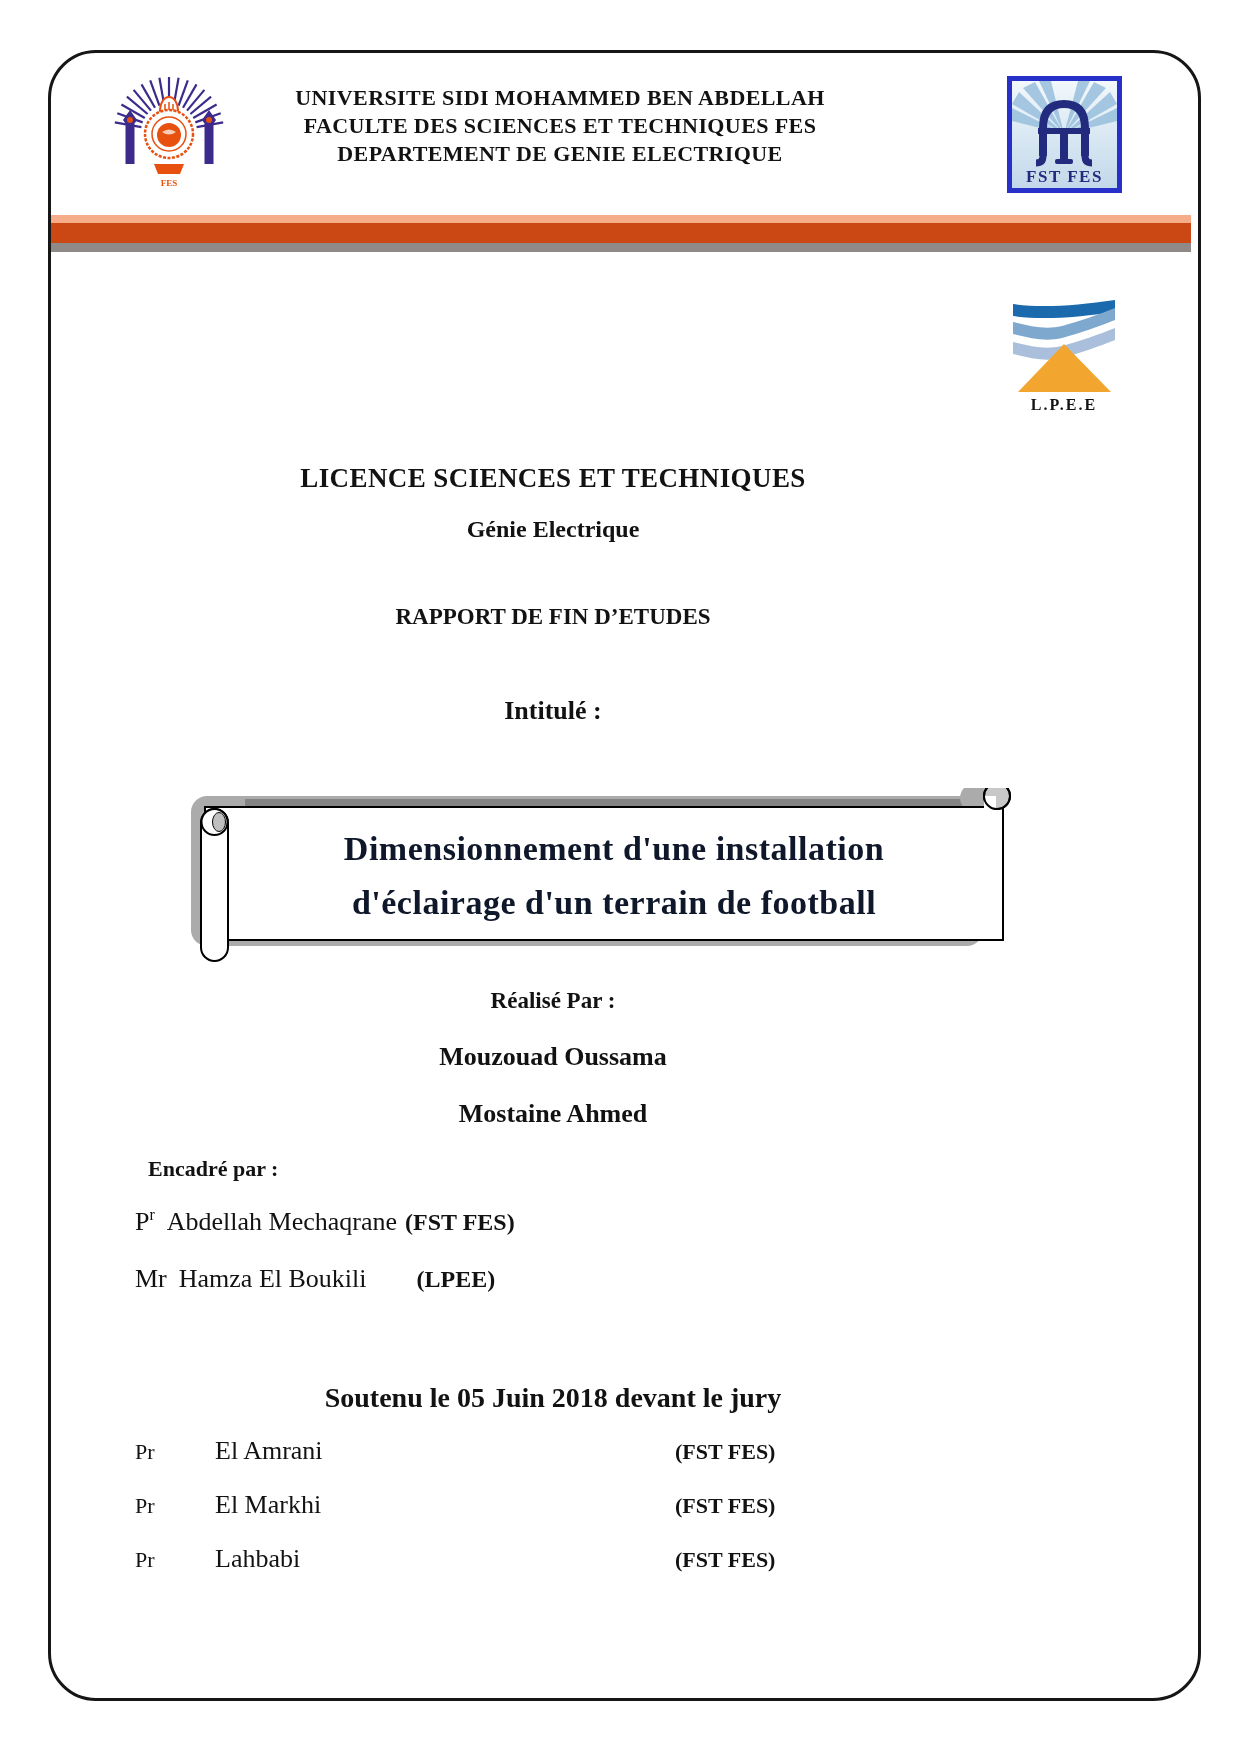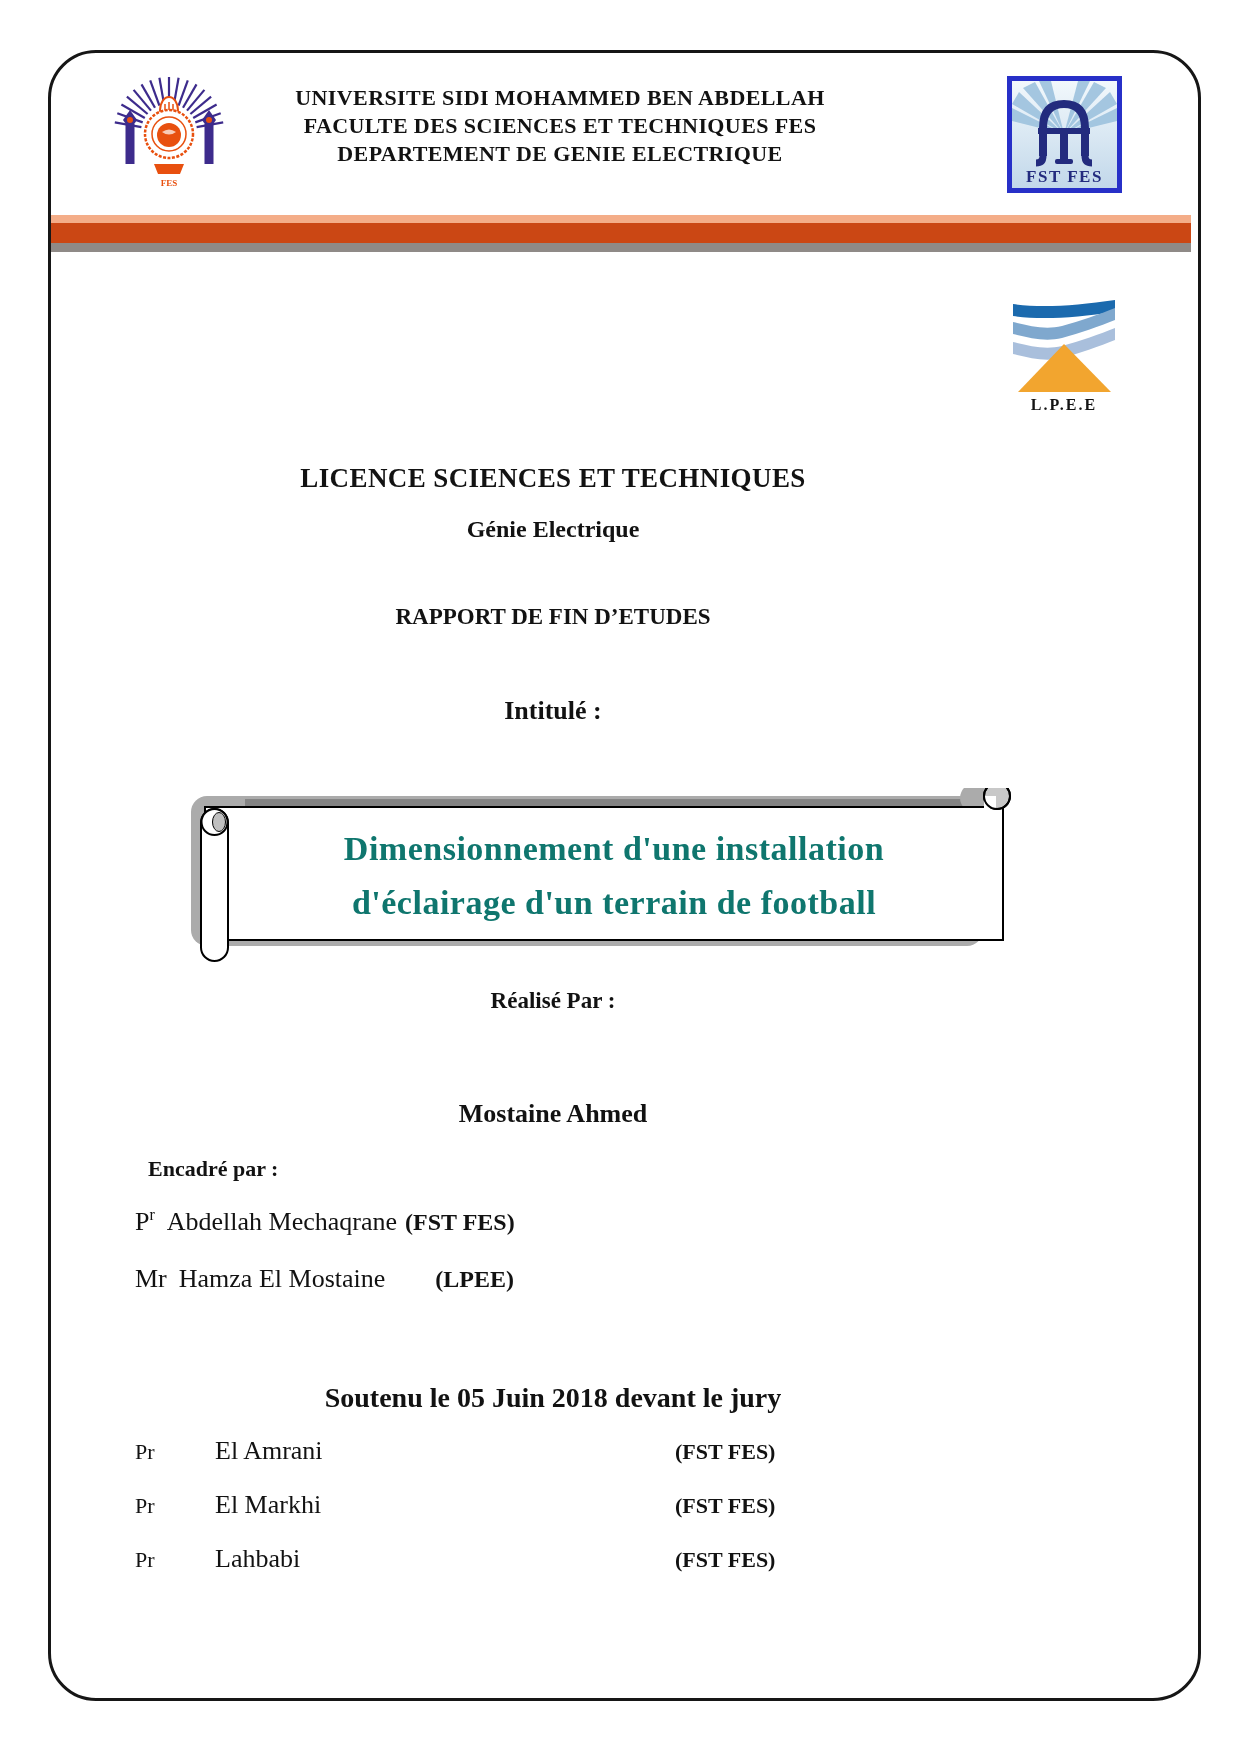--- a/index.html
+++ b/index.html
@@ -25,21 +25,21 @@
   .report-type{top:604px;font-size:23px;font-weight:bold;}
   .title-label{top:696px;font-size:26px;font-weight:bold;}
   .realise{top:988px;font-size:23px;font-weight:bold;}
   .author1{top:1042px;font-size:26px;font-weight:bold;}
   .author2{top:1099px;font-size:26px;font-weight:bold;}
   .soutenu{top:1382px;font-size:28px;font-weight:bold;}
   
   .scroll-wrap{position:absolute;left:185px;top:788px;width:830px;height:182px;}
   .scroll-wrap svg{position:absolute;left:0;top:0;}
   .scroll-title{position:absolute;left:58px;top:34px;width:742px;text-align:center;
-        font-weight:bold;font-size:34px;line-height:54px;letter-spacing:.5px;color:#0f766e;}
+        font-weight:bold;font-size:34px;line-height:54px;letter-spacing:.5px;color:#0f172a;}
   
   .encadre{position:absolute;left:148px;top:1156px;font-size:22px;font-weight:bold;}
   .sup-line{position:absolute;left:135px;font-size:26px;}
   .sup1{top:1206px;} .sup2{top:1263px;}
   .sup-line sup{font-size:16px;}
   .sup-name{margin:0 8px 0 12px;}
   .affil{font-weight:bold;font-size:24px;}
   .gap-wide{margin-left:42px;}
   
   .jury{position:absolute;left:135px;top:1436px;width:680px;}
@@ -163,28 +163,29 @@
       <circle cx="29.5" cy="34" r="13" fill="#ffffff" stroke="#000" stroke-width="2"></circle>
       <ellipse cx="34" cy="34" rx="6.5" ry="9.5" fill="#BFBFBF" stroke="#000" stroke-width="1"></ellipse>
     </svg>
     <div class="scroll-title">
       <div>Dimensionnement d'une installation</div>
       <div>d'éclairage d'un terrain de football</div>
     </div>
   </div>
 
   <div class="center-col realise">Réalisé Par :</div>
+  <div class="center-col author1">Mouzouad Oussama</div>
   <div class="center-col author2">Mostaine Ahmed</div>
 
   <div class="encadre">Encadré par :</div>
   <div class="sup-line sup1">
     <span>P</span><sup>r</sup><span class="sup-name">Abdellah Mechaqrane</span><span class="affil">(FST FES)</span>
   </div>
   <div class="sup-line sup2">
-    <span>Mr</span><sup></sup><span class="sup-name">Hamza El Mostaine</span><span class="affil gap-wide">(LPEE)</span>
+    <span>Mr</span><sup></sup><span class="sup-name">Hamza El Boukili</span><span class="affil gap-wide">(LPEE)</span>
   </div>
 
   <div class="center-col soutenu">Soutenu le 05 Juin  2018 devant le jury</div>
 
   <div class="jury">
     <div class="jury-row">
       <span class="jury-title">Pr</span>
       <span class="jury-name">El Amrani</span>
       <span class="jury-affil">(FST FES)</span>
     </div>

